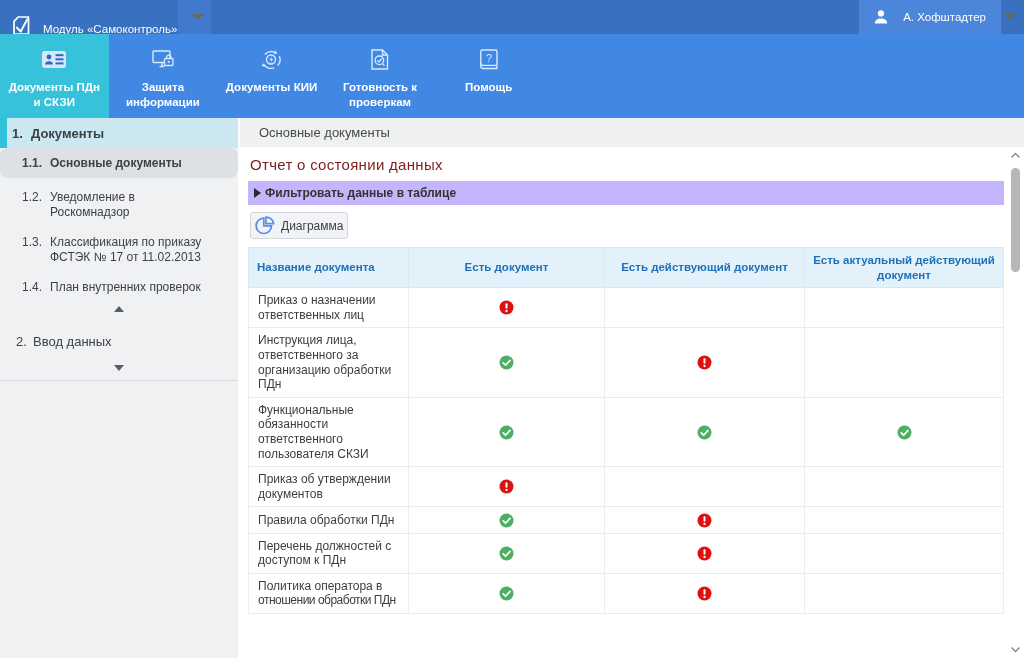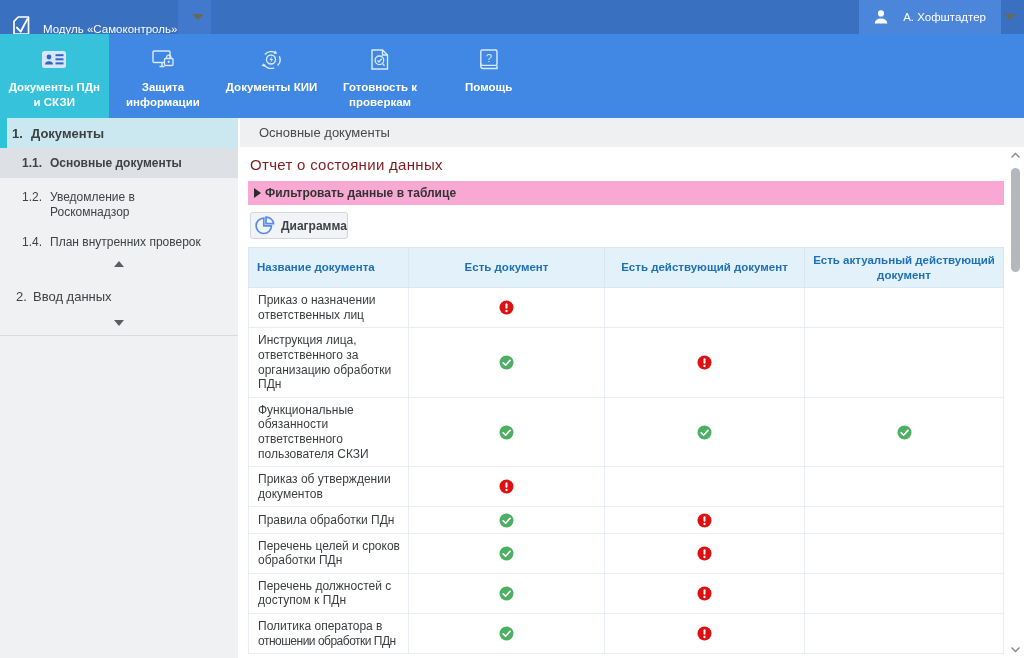--- a/index.html
+++ b/index.html
@@ -26,39 +26,39 @@
   .tab .ic { height:24px; display:flex; align-items:center; justify-content:center; }
   .tab .lbl { margin-top:9px; font-size:11.5px; font-weight:bold; line-height:15px; }
 
   
   .page { display:flex; height:540px; }
   aside { width:238px; background:#f0f1f3; flex:none; }
   .n-root { height:30px; background:#cbe8f0; border-left:7px solid #2fc3da; display:flex; align-items:center; font-size:13px; font-weight:bold; color:#3d4043; }
   .n-root .num { width:24px; padding-left:5px; flex:none; }
   .n-item { display:flex; font-size:12px; color:#3f4245; }
   .n-item .num { width:50px; padding-left:22px; flex:none; }
-  .n-item.sel { background:#dde0e4; font-weight:bold; height:30px; align-items:center; }
+  .n-item.sel { background:#dde0e4; font-weight:bold; height:30px; align-items:center;border-radius:8px; }
   .n-item.r12, .n-item.r13 { padding-top:12px; height:45px; }
   .n-item.r14 { height:34px; padding-top:12px; }
   .n-item .txt { line-height:15px; padding-right:6px; }
   .n-arrow { height:24px; display:flex; justify-content:center; }
   .tri-up2 { width:0; height:0; border-left:5px solid transparent; border-right:5px solid transparent; border-bottom:6px solid #5a5e62; margin-top:4px; }
   .tri-dn2 { width:0; height:0; border-left:5px solid transparent; border-right:5px solid transparent; border-top:6px solid #5a5e62; margin-top:9px; }
   .n-root2 { height:30px; display:flex; align-items:center; font-size:13px; color:#3f4245; }
   .n-root2 .num { width:33px; padding-left:16px; flex:none; }
   .side-div { border-bottom:1px solid #d9dbde; }
 
   
   main { flex:1; position:relative; border-left:2px solid #fff; }
   .crumb { height:29px; background:#eef0f1; display:flex; align-items:center; padding-left:19px; font-size:13px; color:#47494b; }
   .content { padding:0 0 0 8px; }
   h1 { font-size:15px; font-weight:normal; color:#7f1d1d; margin:9px 0 0 2px; letter-spacing:0.3px; }
-  .filter { margin-top:8px; width:756px; height:24px; background:#f9a8d4; display:flex; align-items:center; font-size:12px; font-weight:bold; color:#333; }
+  .filter { margin-top:8px; width:756px; height:24px; background:#c4b5fd; display:flex; align-items:center; font-size:12px; font-weight:bold; color:#333; }
   .filter .tri { width:0; height:0; border-top:5px solid transparent; border-bottom:5px solid transparent; border-left:7px solid #2b2b2b; margin:0 4px 0 6px; }
-  .btn { margin-top:7px; margin-left:2px; height:27px; width:98px; border:1px solid #d3d6da; border-radius:3px; background:#f2f3f6; display:flex; align-items:center; padding-left:4px; font-size:12px; color:#3f4245;font-weight:bold; }
+  .btn { margin-top:7px; margin-left:2px; height:27px; width:98px; border:1px solid #d3d6da; border-radius:3px; background:#f2f3f6; display:flex; align-items:center; padding-left:4px; font-size:12px; color:#3f4245; }
   .btn svg { margin-right:6px; }
 
   
   table { border-collapse:collapse; margin-top:8px; width:756px; table-layout:fixed; }
   th, td { border:1px solid #dbe7ef; font-size:12px; }
   th { background:#e3f2fa; color:#1f70ba; font-weight:bold; padding:5px 8px; line-height:14.6px; font-size:11.5px; }
   th.c1 { text-align:left; width:160px; }
   th.c2 { width:196px; }
   th.c3 { width:200px; }
   td { color:#3b3e41; padding:5px 9px; line-height:14.6px; border-color:#e7edf2; }
@@ -170,20 +170,24 @@
         <span class="num">1.</span>
         <span>Документы</span>
       </div>
     <div class="n-item sel">
         <span class="num">1.1.</span>
         <span class="txt">Основные документы</span>
       </div>
     <div class="n-item r12">
         <span class="num">1.2.</span>
         <span class="txt">Уведомление в<br>Роскомнадзор</span>
+      </div>
+    <div class="n-item r13">
+        <span class="num">1.3.</span>
+        <span class="txt">Классификация по приказу<br>ФСТЭК № 17 от 11.02.2013</span>
       </div>
     <div class="n-item r14">
         <span class="num">1.4.</span>
         <span class="txt">План внутренних проверок</span>
       </div>
     <div class="n-arrow">
         <div class="tri-up2"></div>
       </div>
     <div class="n-root2">
         <span class="num">2.</span>
@@ -270,33 +274,20 @@
                   <path d="M4.2 7.8 L6.6 10.2 L11 5.4" fill="none" stroke="#fff" stroke-width="1.7" stroke-linecap="round" stroke-linejoin="round"></path>
                 </svg></td>
               <td class="st"><svg width="15" height="15" viewBox="0 0 15 15" style="vertical-align:middle">
                   <circle cx="7.5" cy="7.5" r="7" fill="#dd1111"></circle>
                   <rect x="6.5" y="3.2" width="2" height="5.6" rx="1" fill="#fff"></rect>
                   <circle cx="7.5" cy="11" r="1.15" fill="#fff"></circle>
                 </svg></td>
               <td></td>
             </tr>
         <tr>
-              <td style="white-space:nowrap">Перечень целей и сроков<br>обработки ПДн</td>
-              <td class="st"><svg width="15" height="15" viewBox="0 0 15 15" style="vertical-align:middle">
-                  <circle cx="7.5" cy="7.5" r="7" fill="#4caf62"></circle>
-                  <path d="M4.2 7.8 L6.6 10.2 L11 5.4" fill="none" stroke="#fff" stroke-width="1.7" stroke-linecap="round" stroke-linejoin="round"></path>
-                </svg></td>
-              <td class="st"><svg width="15" height="15" viewBox="0 0 15 15" style="vertical-align:middle">
-                  <circle cx="7.5" cy="7.5" r="7" fill="#dd1111"></circle>
-                  <rect x="6.5" y="3.2" width="2" height="5.6" rx="1" fill="#fff"></rect>
-                  <circle cx="7.5" cy="11" r="1.15" fill="#fff"></circle>
-                </svg></td>
-              <td></td>
-            </tr>
-        <tr>
               <td style="white-space:nowrap">Перечень должностей с<br>доступом к ПДн</td>
               <td class="st"><svg width="15" height="15" viewBox="0 0 15 15" style="vertical-align:middle">
                   <circle cx="7.5" cy="7.5" r="7" fill="#4caf62"></circle>
                   <path d="M4.2 7.8 L6.6 10.2 L11 5.4" fill="none" stroke="#fff" stroke-width="1.7" stroke-linecap="round" stroke-linejoin="round"></path>
                 </svg></td>
               <td class="st"><svg width="15" height="15" viewBox="0 0 15 15" style="vertical-align:middle">
                   <circle cx="7.5" cy="7.5" r="7" fill="#dd1111"></circle>
                   <rect x="6.5" y="3.2" width="2" height="5.6" rx="1" fill="#fff"></rect>
                   <circle cx="7.5" cy="11" r="1.15" fill="#fff"></circle>
                 </svg></td>

